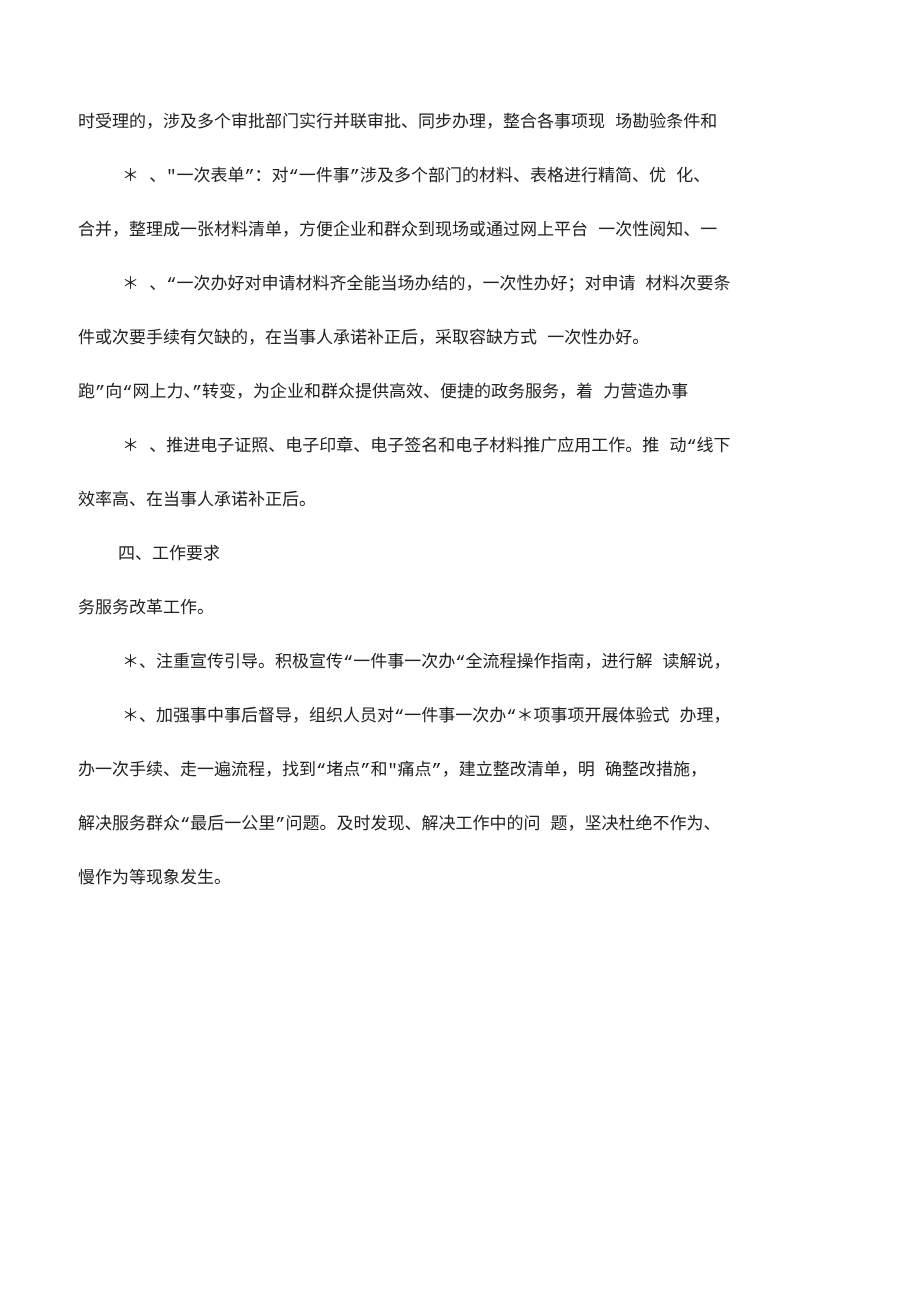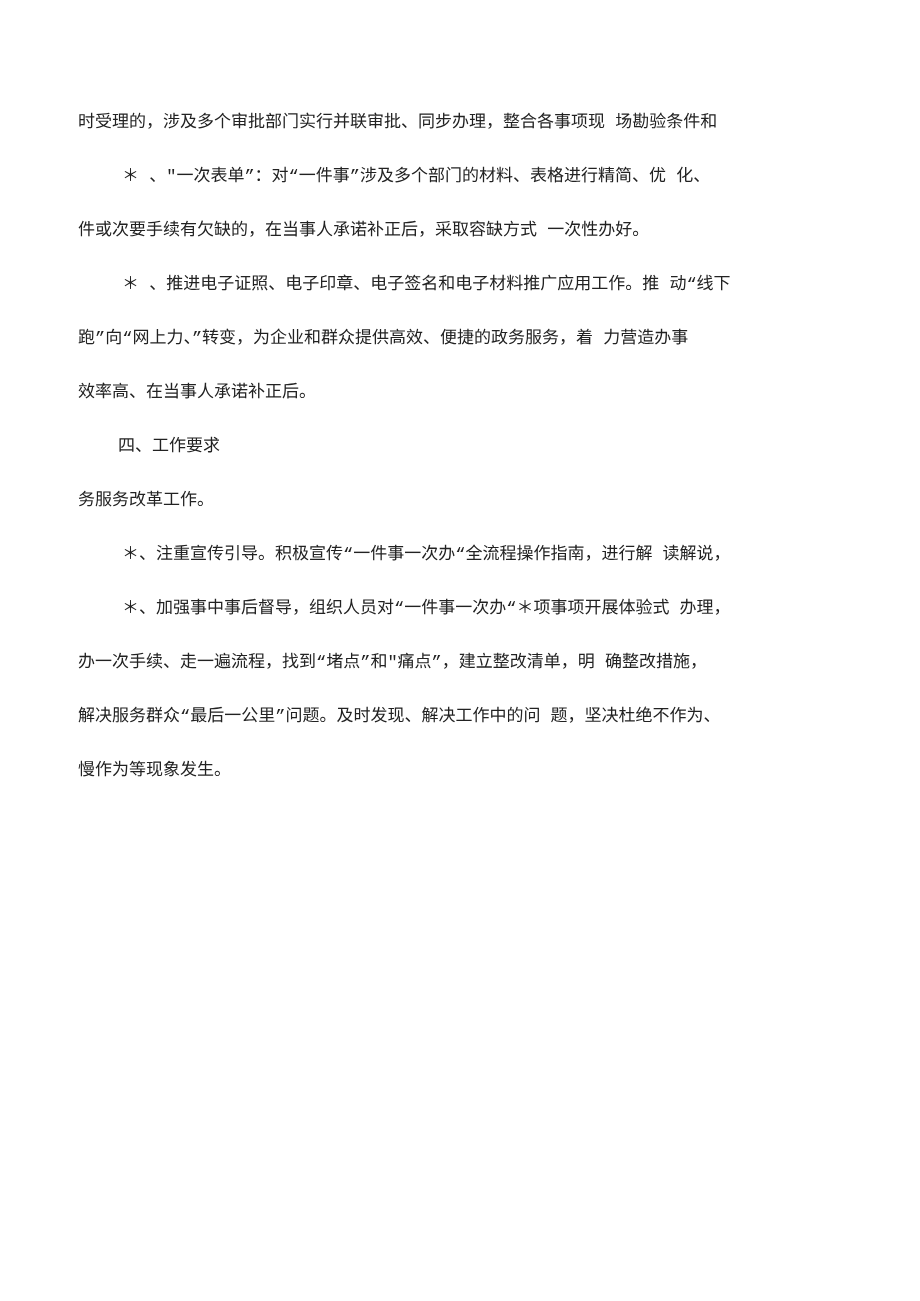--- a/index.html
+++ b/index.html
@@ -55,27 +55,31 @@
 <body>
 
 <div class="page">
   <div class="doc-body">
 
     <div class="line j">
         <span>时受理的，涉及多个审批部门实行并联审批、同步办理，整合各事项现  场勘验条件和</span>
       </div>
 
     <div class="line ind"><span>＊ 、"一次表单”：对“一件事”涉及多个部门的材料、表格进行精简、优  化、</span></div>
+    <div class="line j">
+        <span>合并，整理成一张材料清单，方便企业和群众到现场或通过网上平台  一次性阅知、一</span>
+      </div>
 
+    <div class="line ind"><span>＊ 、“一次办好对申请材料齐全能当场办结的，一次性办好；对申请  材料次要条</span></div>
     <div class="line"><span>件或次要手续有欠缺的，在当事人承诺补正后，采取容缺方式  一次性办好。</span></div>
 
-    <div class="line ind"><span>＊ 、推进电子证照、电子印章、电子签名和电子材料推广应用工作。推  动“线下</span></div>
     <div class="line j">
         <span>跑”向“网上力、”转变，为企业和群众提供高效、便捷的政务服务，着  力营造办事</span>
       </div>
+    <div class="line ind"><span>＊ 、推进电子证照、电子印章、电子签名和电子材料推广应用工作。推  动“线下</span></div>
     <div class="line"><span>效率高、在当事人承诺补正后。</span></div>
 
     <div class="line ind2"><span>四、工作要求</span></div>
 
     <div class="line"><span>务服务改革工作。</span></div>
 
     <div class="line ind"><span>＊、注重宣传引导。积极宣传“一件事一次办“全流程操作指南，进行解  读解说，</span></div>
 
     <div class="line ind"><span>＊、加强事中事后督导，组织人员对“一件事一次办“＊项事项开展体验式  办理，</span></div>
     <div class="line j">

